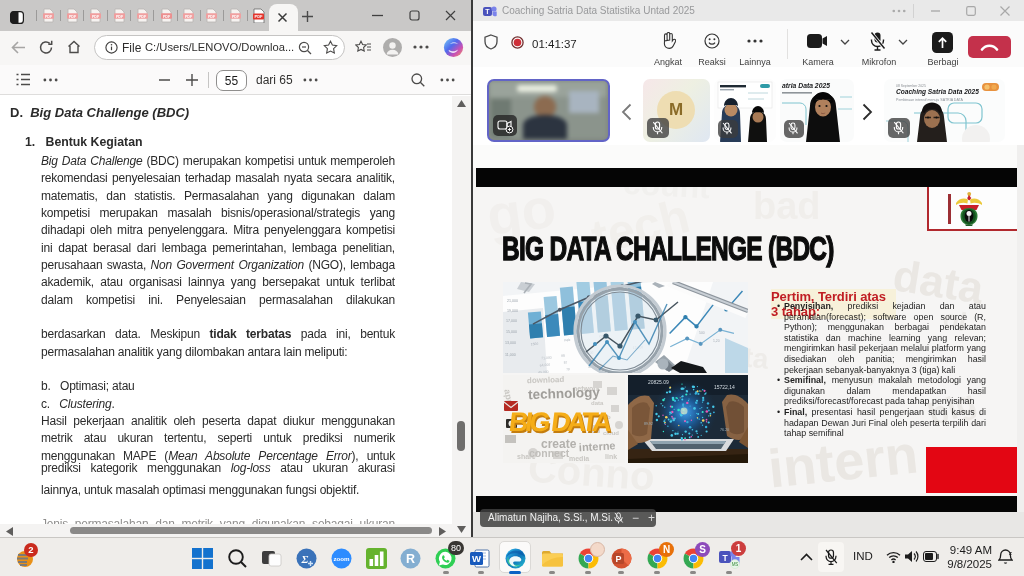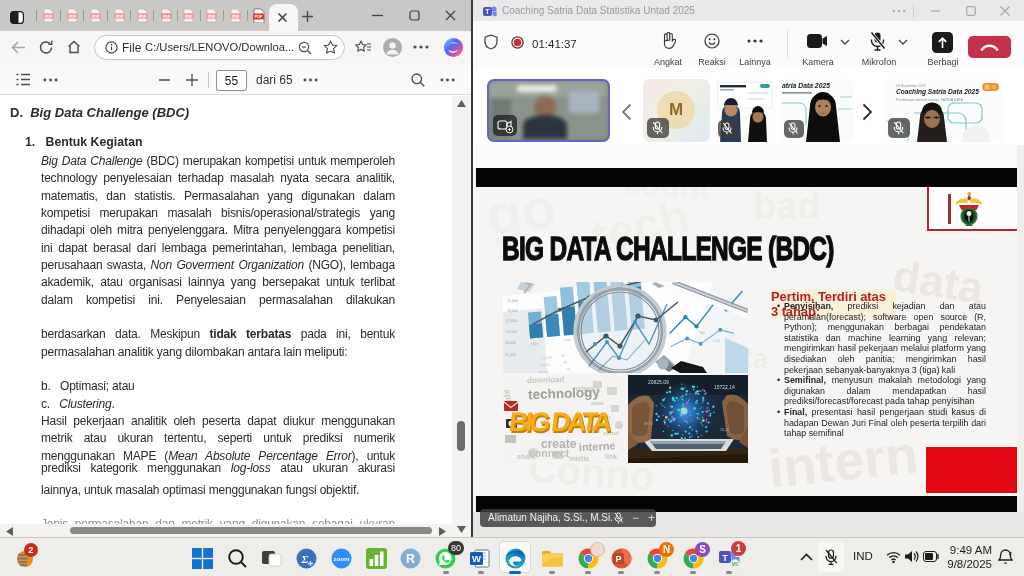--- a/index.html
+++ b/index.html
@@ -8,21 +8,21 @@
   .abs { position:absolute; }
   
   #edge { left:0; top:0; width:471px; height:537px; background:#fff; }
   #tabbar { left:0; top:0; width:471px; height:31px; background:#c9c8c7; }
   .tsep { position:absolute; top:10px; width:1px; height:11px; background:#9b9a99; }
   .favi { position:absolute; top:8px; width:13px; height:15px; }
   #activetab { position:absolute; left:269px; top:4px; width:29px; height:27px; background:#f7f6f5; border-radius:8px 8px 0 0; }
   #navbar { left:0; top:31px; width:471px; height:34px; background:#f7f6f5; }
   #pill { position:absolute; left:94px; top:4px; width:251px; height:25px; background:#fff; border:1px solid #c5c4c3; border-radius:13px; }
   #pdfbar { left:0; top:65px; width:471px; height:30px; background:#fbfafa; border-bottom:1px solid #dedddc; }
-  #pagebox { position:absolute; left:216px; top:5px; width:31px; height:21px; background:#fff; border:1px solid #8f8e8d; border-radius:2px; text-align:center; font-size:12px; line-height:20px; color:#1a1a1a; }
+  #pagebox { position:absolute; left:216px; top:5px; width:31px; height:21px; background:#fff; border:1px solid #8f8e8d; border-radius:7px; text-align:center; font-size:12px; line-height:20px; color:#1a1a1a; }
   #doc { left:0; top:96px; width:452px; height:428px; background:#fff; overflow:hidden; color:#2b2b2b; }
   .docline { position:absolute; left:41px; width:354px; font-size:12px; letter-spacing:-.2px; text-align:justify; text-align-last:justify; white-space:nowrap; color:#2b2b2b; }
   .docline.last { text-align-last:left; }
   #vscroll { left:452px; top:96px; width:19px; height:441px; background:#f4f3f2; }
   #hscroll { left:0; top:524px; width:452px; height:13px; background:#f4f3f2; }
   
   #teams { left:473px; top:0; width:551px; height:537px; background:#fff; }
   #ttitle { left:0; top:0; width:551px; height:21px; background:#e9e9e9; }
   #ttools { left:0; top:21px; width:551px; height:46px; background:#fbfbfb; }
   .tlabel { position:absolute; top:36px; font-size:9px; color:#424242; text-align:center; }
@@ -215,21 +215,21 @@
     <svg class="abs" style="left:440px;top:13px" width="15" height="4" viewBox="0 0 16 4">
         <circle cx="2" cy="2" r="1.5" fill="#4c4b4a"></circle>
         <circle cx="8" cy="2" r="1.5" fill="#4c4b4a"></circle>
         <circle cx="14" cy="2" r="1.5" fill="#4c4b4a"></circle>
       </svg>
   </div>
   <div class="abs" id="doc">
     <div class="abs" style="left:10px;top:9px;font-size:13px;font-weight:bold"><span>D.</span>&nbsp; <i>Big Data Challenge (BDC)</i></div>
     <div class="abs" style="left:25px;top:39px;font-size:12.3px;font-weight:bold">1.&nbsp;&nbsp; Bentuk Kegiatan</div>
     <div class="docline" style="top:58px"><i>Big Data Challenge</i> (BDC) merupakan kompetisi untuk memperoleh</div>
-    <div class="docline" style="top:75.4px">technology penyelesaian terhadap masalah nyata secara analitik,</div>
+    <div class="docline" style="top:75.4px">rekomendasi penyelesaian terhadap masalah nyata secara analitik,</div>
     <div class="docline" style="top:92.7px">matematis, dan statistis. Permasalahan yang digunakan dalam</div>
     <div class="docline" style="top:110px">kompetisi merupakan masalah bisnis/operasional/strategis yang</div>
     <div class="docline" style="top:127.4px">dihadapi oleh mitra penyelenggara. Mitra penyelenggara kompetisi</div>
     <div class="docline" style="top:144.7px">ini dapat berasal dari lembaga pemerintahan, lembaga penelitian,</div>
     <div class="docline" style="top:162px">perusahaan swasta, <i>Non Goverment Organization</i> (NGO), lembaga</div>
     <div class="docline" style="top:179.4px">akademik, atau organisasi lainnya yang bersepakat untuk terlibat</div>
     <div class="docline" style="top:196.7px">dalam kompetisi ini. Penyelesaian permasalahan dilakukan</div>
     <div class="docline" style="top:231.4px">berdasarkan data. Meskipun <b>tidak terbatas</b> pada ini, bentuk</div>
     <div class="docline last" style="top:248.7px">permasalahan analitik yang dilombakan antara lain meliputi:</div>
     <div class="docline last" style="top:283.4px">b.&nbsp;&nbsp; Optimasi; atau</div>

